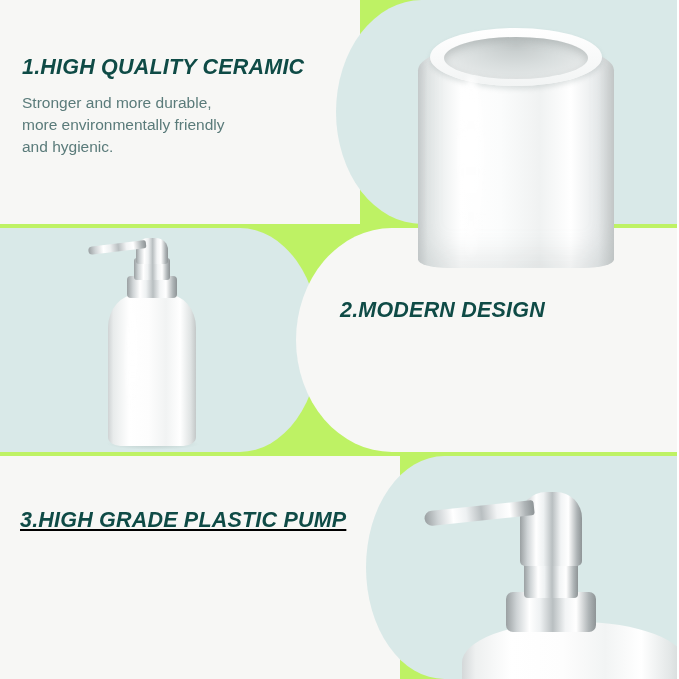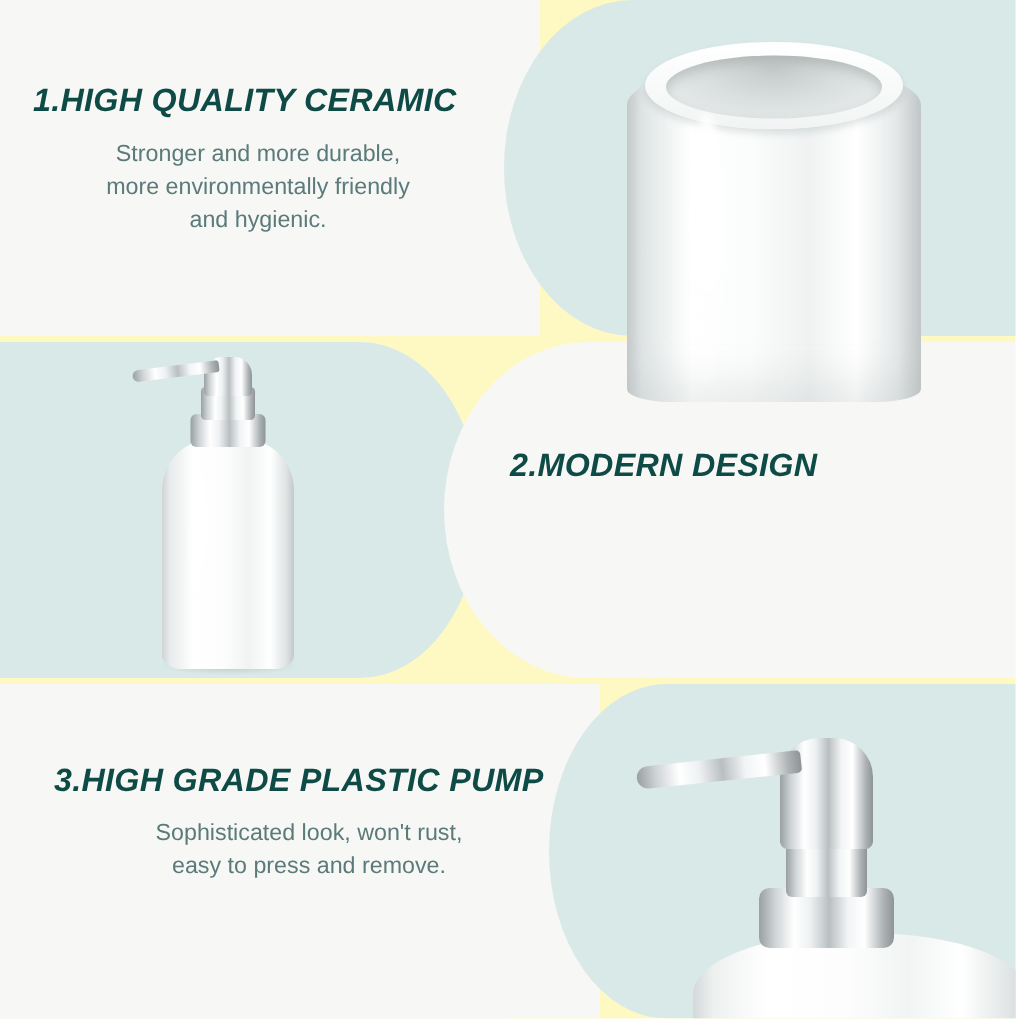--- a/index.html
+++ b/index.html
@@ -5,21 +5,21 @@
   html, body {
     margin: 0; padding: 0;
     width: 679px; height: 679px;
     background: #ffffff;
     font-family: "Liberation Sans", sans-serif;
     overflow: hidden;
   }
   #infographic {
     position: relative;
     width: 677px; height: 679px;
-    background: #fef9c3;
+    background: #bef264;
     overflow: hidden;
   }
 
   
   .panel {
     position: absolute;
     left: 0; right: 0;
     overflow: hidden;
   }
   #panel-1 { top: 0px;   height: 224px; }
@@ -54,40 +54,39 @@
   #p2-right { left: 296px; width: 383px; }
 
   
   #p3-left  { left: 0; width: 400px; }
   #p3-right { left: 366px; width: 313px; }
 
   
   .text-block { position: absolute; z-index: 5; }
   #text-1 { left: 22px; top: 55px;  width: 300px; }
   #text-2 { left: 340px; top: 298px; width: 310px; }
-  #text-3 { left: 36px; top: 508px; width: 340px; }
+  #text-3 { left: 20px; top: 508px; width: 340px; text-decoration: underline; }
 
   .heading {
     font-family: "Liberation Sans", sans-serif;
     font-style: italic;
     font-weight: bold;
     font-size: 21.5px;
     letter-spacing: 0.2px;
     color: #0f4b46;
     margin: 0 0 12px 0;
     white-space: nowrap;
   }
   .body-text {
     font-family: "Liberation Sans", sans-serif;
     font-size: 15.5px;
     line-height: 22px;
     color: #5a7b7a;
     margin: 0;
     white-space: pre-line;
-    text-align: center;
   }
 
   
 
   
   #ceramic-tumbler {
     position: absolute;
     left: 418px; top: 28px;
     width: 196px; height: 240px;
     z-index: 4;
@@ -257,22 +256,20 @@
     <div class="chrome" id="disp-lever"></div>
   </div>
 
   <section class="panel" id="panel-3">
     <div class="panel-bg-left bg-cream" id="p3-left"></div>
     <div class="panel-bg-right bg-mint curve-right-edge" id="p3-right"></div>
   </section>
 
   <div class="text-block" id="text-3">
     <h2 class="heading">3.HIGH GRADE PLASTIC PUMP</h2>
-    <p class="body-text">Sophisticated look, won't rust,
-easy to press and remove.</p>
   </div>
 
   <div id="pump-closeup">
     <div id="pump-bottle"></div>
     <div class="chrome" id="pump-base-ring"></div>
     <div class="chrome" id="pump-stem"></div>
     <div class="chrome" id="pump-head"></div>
     <div class="chrome" id="pump-nozzle"></div>
   </div>
 

